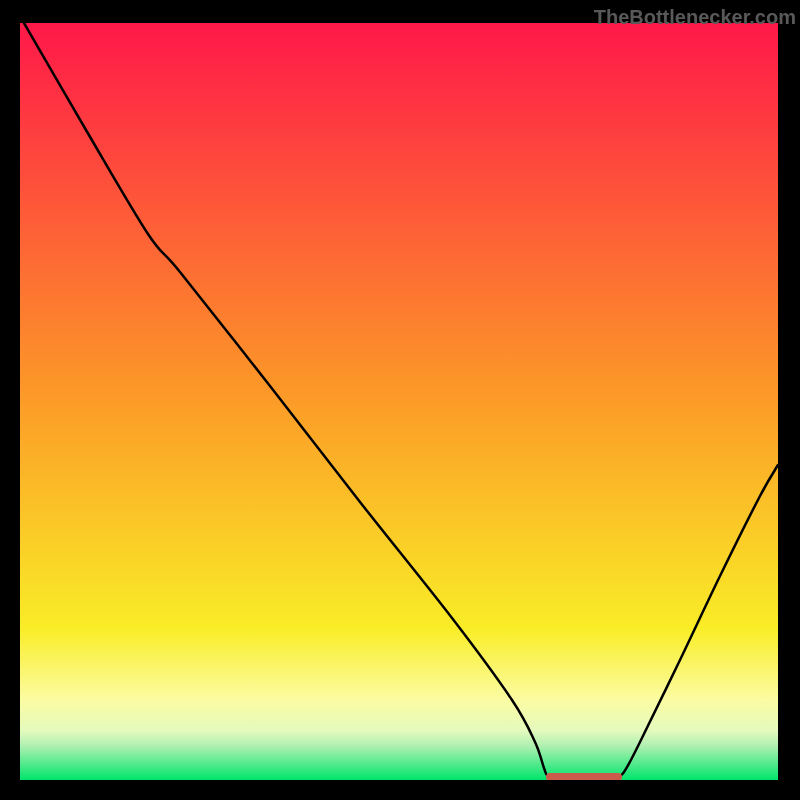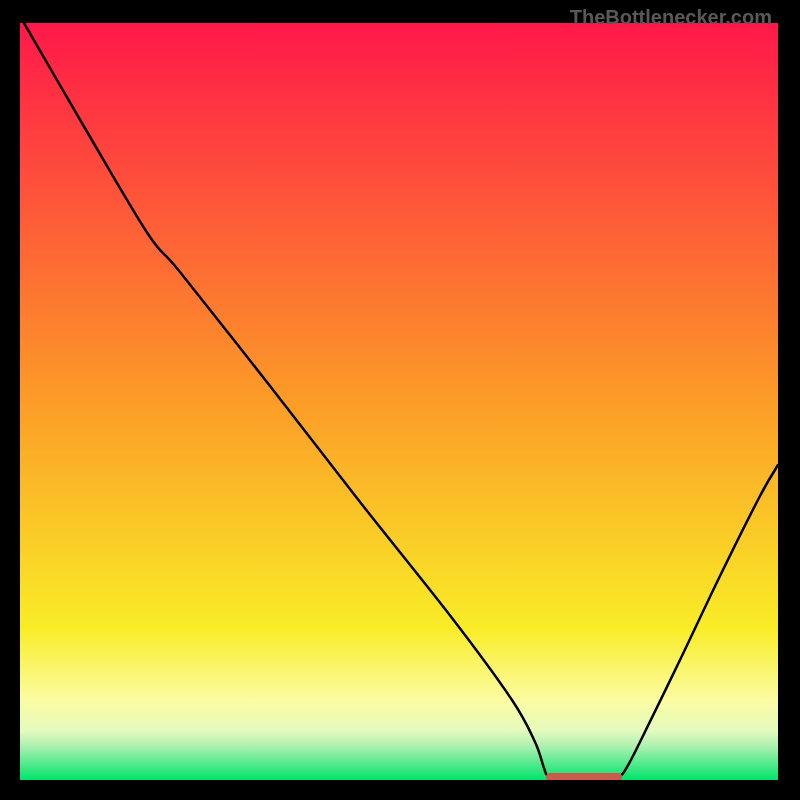--- a/index.html
+++ b/index.html
@@ -14,21 +14,21 @@
     width: 800px;
     height: 800px;
     position: relative;
   }
   svg {
     display: block;
   }
   .watermark {
     position: absolute;
     top: 6px;
-    right: 28px;
+    right: 4px;
     font-family: Arial, Helvetica, sans-serif;
     font-size: 20px;
     font-weight: 700;
     color: #595959;
   }
 </style>
 </head>
 <body>
 
 <div class="stage">

